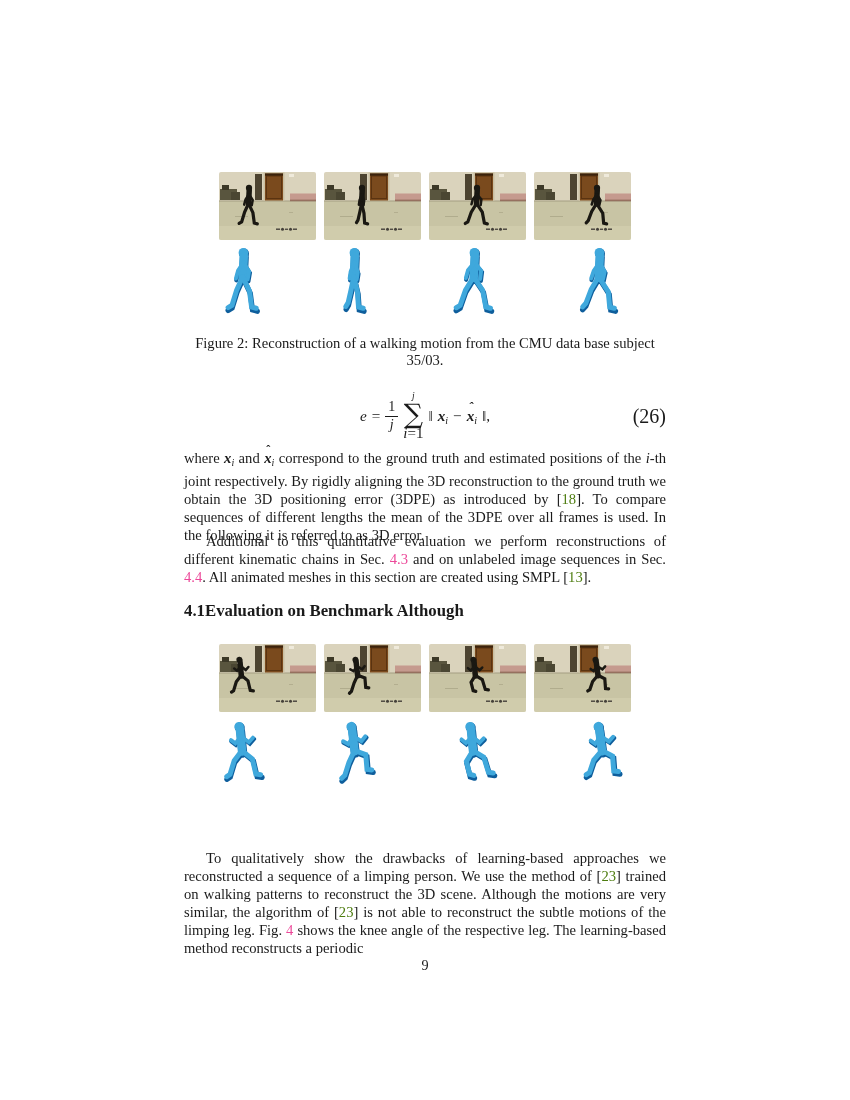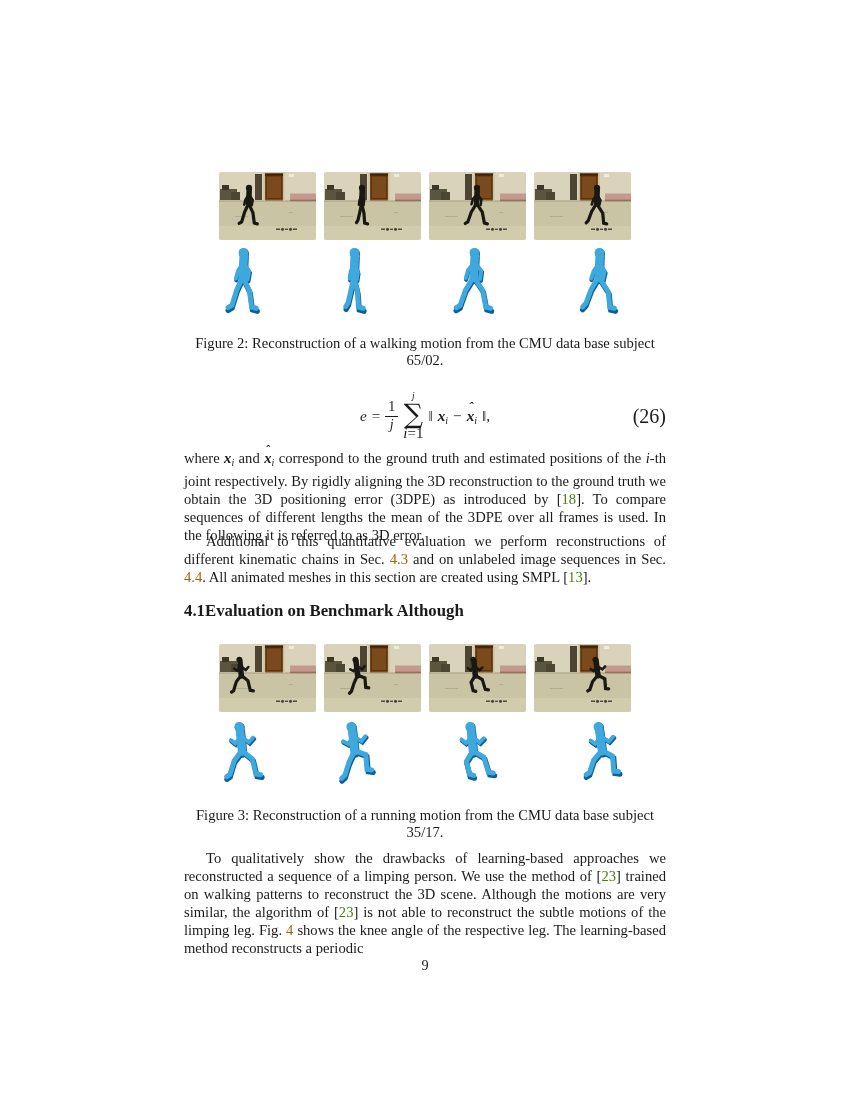--- a/index.html
+++ b/index.html
@@ -37,21 +37,21 @@
   .eq-num { position:absolute; right:0; top:13px; font-style:normal; font-size:20px; }
 
   
   .para { font-size:14.6px; line-height:18px; text-align:justify; }
   .para.indent { text-indent:22px; }
   .ital { }
   .mvar { font-style:italic; font-weight:bold; }
   .mvari { font-style:italic; }
   .sub { font-size:10px; vertical-align:-3px; font-style:italic; }
   .cite { color:#4d7c0f; text-decoration:none; cursor:pointer; }
-  .iref { color:#a16207; text-decoration:none; cursor:pointer; }
+  .iref { color:#ec4899; text-decoration:none; cursor:pointer; }
   .heading { font-size:16.8px; font-weight:bold; }
   .heading .hnum { }
   .page-number { position:absolute; left:0; width:850px; text-align:center; top:957px; font-size:14.2px; }
 </style>
 </head>
 <body>
 
 <svg width="0" height="0" style="position:absolute" aria-hidden="true">
   <defs>
     <g id="scene">
@@ -218,21 +218,21 @@
               <use href="#walk4" transform="translate(66,4) scale(1.85)"></use>
             </g>
           <g style="color:#3fa8dc">
               <use href="#walk4" transform="translate(65.4,3.4) scale(1.78)"></use>
             </g>
         </g>
       </svg>
     </div>
   </div>
 
-  <div class="content figcaption" style="top:335px;">Figure 2: Reconstruction of a walking motion from the CMU data base subject 65/02.</div>
+  <div class="content figcaption" style="top:335px;">Figure 2: Reconstruction of a walking motion from the CMU data base subject 35/03.</div>
 
   <div class="content equation" style="top:392px;">
     <span class="eq-row">
       <span>e</span>
       <span class="roman">=</span>
       <span class="frac">
         <span class="fnum">1</span>
         <span class="fden">j</span>
       </span>
       <span class="sumblk">
@@ -322,19 +322,18 @@
               <use href="#run4" transform="translate(64,6) scale(1.85)"></use>
             </g>
           <g style="color:#3fa8dc">
               <use href="#run4" transform="translate(63.4,5.4) scale(1.78)"></use>
             </g>
         </g>
       </svg>
     </div>
   </div>
 
-  <div class="content figcaption" style="top:807px;">Figure 3: Reconstruction of a running motion from the CMU data base subject 35/17.</div>
 
   <p class="content para indent" style="top:849px;"><span>To qualitatively show the drawbacks of learning-based approaches we reconstructed a sequence of a limping person. We use the method of [</span><span class="cite">23</span><span>] trained on walking patterns to reconstruct the 3D scene. Although the motions are very similar, the algorithm of [</span><span class="cite">23</span><span>] is not able to reconstruct the subtle motions of the limping leg. Fig. </span><span class="iref">4</span><span> shows the knee angle of the respective leg. The learning-based method reconstructs a periodic</span></p>
 
   <div class="page-number">9</div>
 
 </div>
 
 </body></html>

